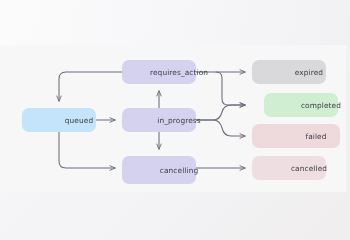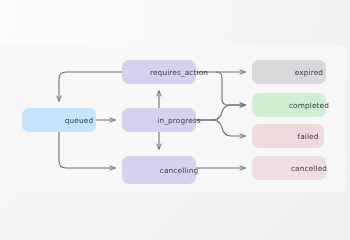--- a/index.html
+++ b/index.html
@@ -115,25 +115,25 @@
   </div>
 
   <div class="node node-purple" style="left:122px; top:156px; width:74px; height:28px;">
     <span>cancelling</span>
   </div>
 
   <div class="node node-expired" style="left:252px; top:60px; width:74px; height:24px;">
     <span>expired</span>
   </div>
 
-  <div class="node node-completed" style="left:252px; top:93px; width:74px; height:24px;">
+  <div class="node node-completed" style="left:264px; top:93px; width:74px; height:24px;">
     <span>completed</span>
   </div>
 
-  <div class="node node-failed" style="left:252px; top:124px; width:72px; height:24px;">
+  <div class="node node-failed" style="left:252px; top:124px; width:88px; height:24px;">
     <span>failed</span>
   </div>
 
   <div class="node node-cancelled" style="left:252px; top:156px; width:74px; height:24px;">
     <span>cancelled</span>
   </div>
 
 </div>
 
 </body></html>

